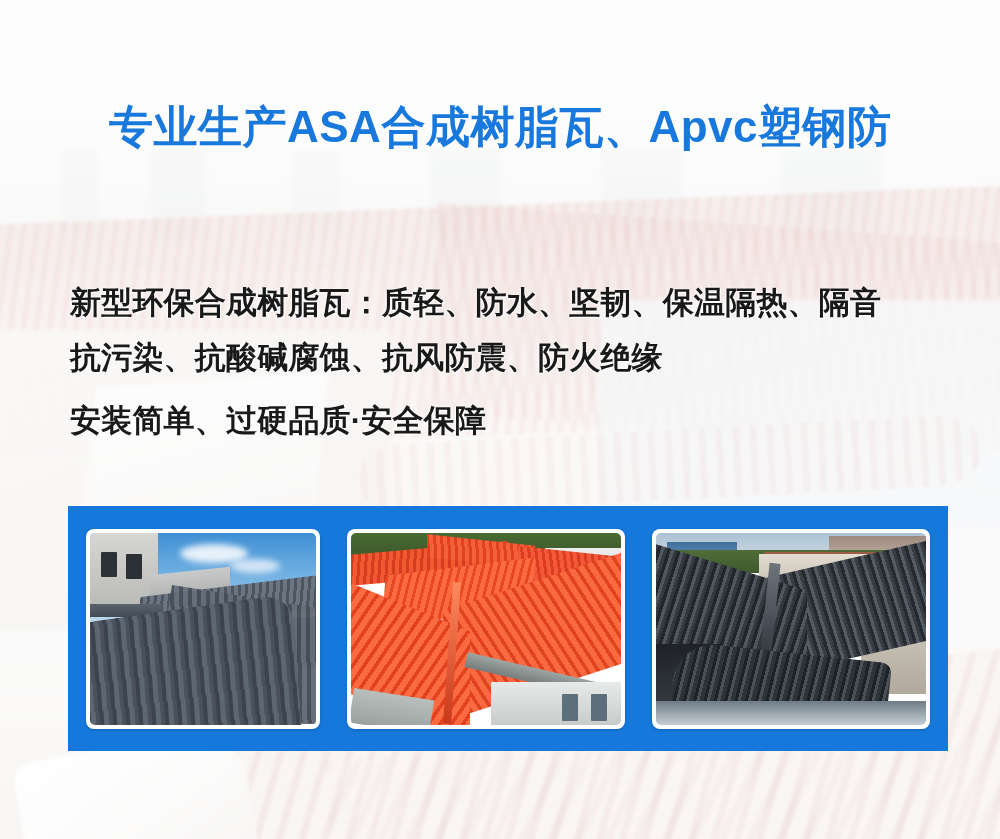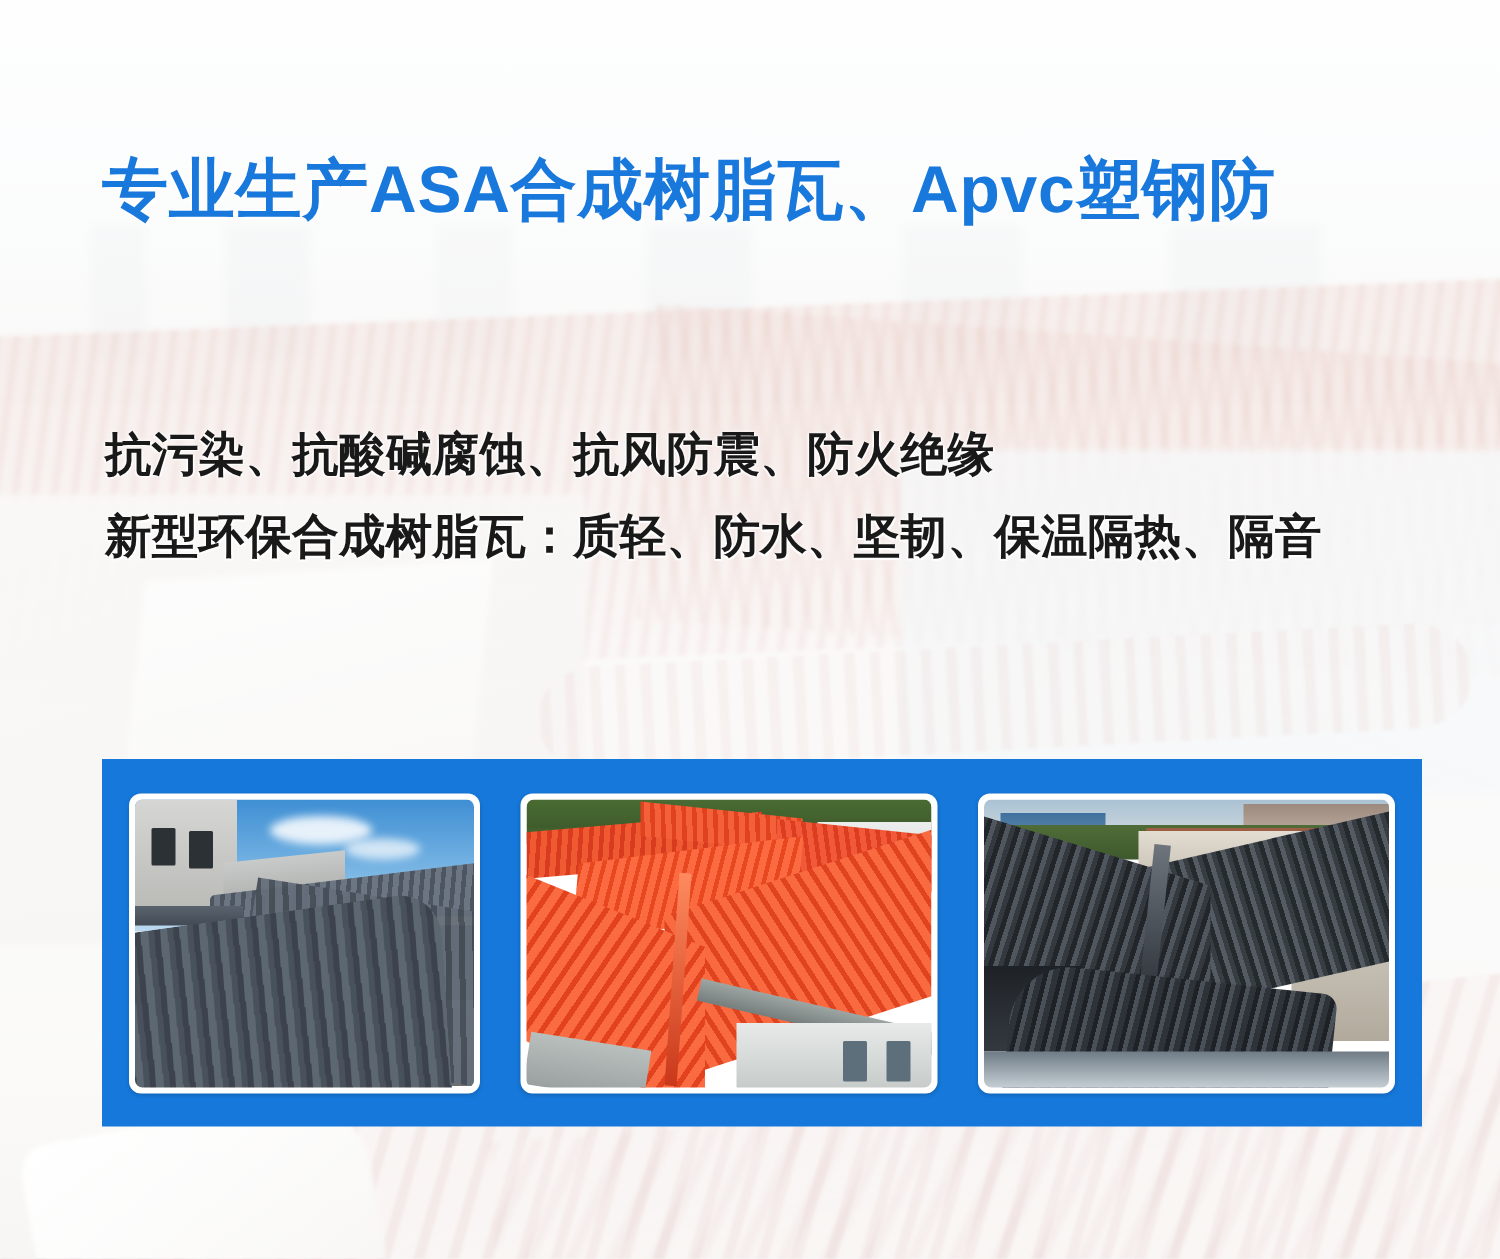--- a/index.html
+++ b/index.html
@@ -183,21 +183,21 @@
     font-size: 44px;
     font-weight: bold;
     line-height: 61px;
     letter-spacing: .5px;
     text-shadow:
       0 0 2px rgba(255,255,255,0.95),
       2px 2px 0 rgba(255,255,255,0.55),
       -1px -1px 0 rgba(255,255,255,0.55);
     white-space: nowrap;
   }
-  .headline .hl-line { display: block; }
+  .headline .hl-line { display: block; margin-left: 41px; }
 
   .subtitle {
     position: absolute;
     left: 70px;
     top: 275px;
     width: 900px;
     color: #191919;
     font-size: 31px;
     font-weight: bold;
     line-height: 55px;
@@ -489,22 +489,23 @@
     <div class="bg-veil"></div>
   </div>
 
   <div class="content">
 
     <div class="headline">
       <span class="hl-line">专业生产ASA合成树脂瓦、Apvc塑钢防</span>
     </div>
 
     <div class="subtitle">
+      <span class="sub-line">新型环保合成树脂瓦：质轻、防水、坚韧、保温隔热、隔音</span>
       <span class="sub-line">抗污染、抗酸碱腐蚀、抗风防震、防火绝缘</span>
-      <span class="sub-line">新型环保合成树脂瓦：质轻、防水、坚韧、保温隔热、隔音</span>
+      <span class="sub-line spaced">安装简单、过硬品质·安全保障</span>
     </div>
 
     <div class="gallery">
 
       <div class="photo p1">
         <div class="photo-inner">
           <div class="ph1-sky"></div>
           <div class="ph1-cloud1"></div>
           <div class="ph1-cloud2"></div>
           <div class="ph1-bldg-l"></div>

